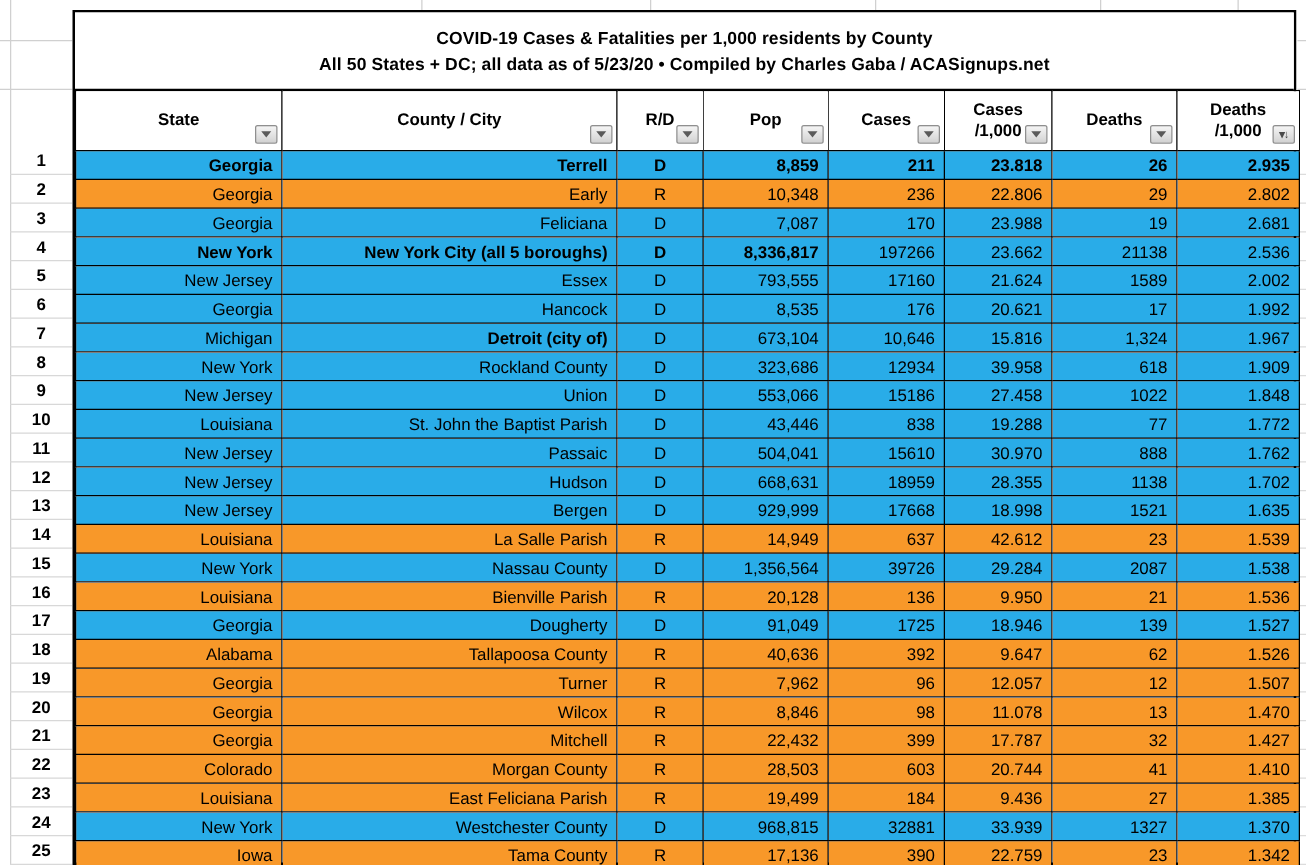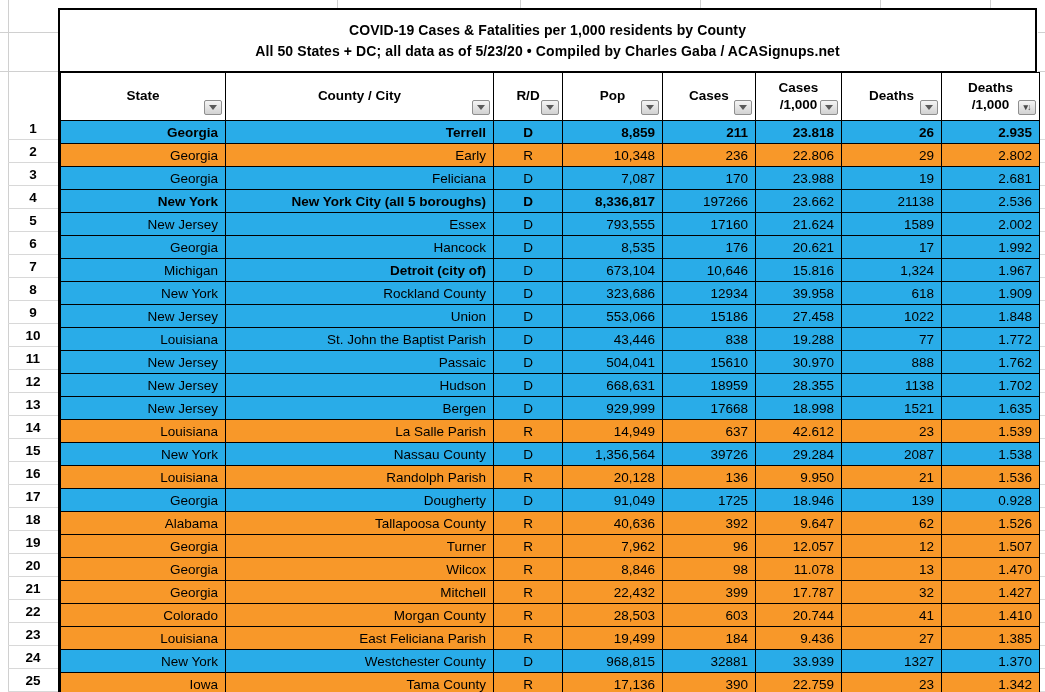--- a/index.html
+++ b/index.html
@@ -406,37 +406,37 @@
             <td>Nassau County</td>
             <td class="center">D</td>
             <td>1,356,564</td>
             <td>39726</td>
             <td>29.284</td>
             <td>2087</td>
             <td>1.538</td>
           </tr>
           <tr class="rep ">
             <td>Louisiana</td>
-            <td>Randolph Parish</td>
+            <td>Bienville Parish</td>
             <td class="center">R</td>
             <td>20,128</td>
             <td>136</td>
             <td>9.950</td>
             <td>21</td>
             <td>1.536</td>
           </tr>
           <tr class="dem ">
             <td>Georgia</td>
             <td>Dougherty</td>
             <td class="center">D</td>
             <td>91,049</td>
             <td>1725</td>
             <td>18.946</td>
             <td>139</td>
-            <td>0.928</td>
+            <td>1.527</td>
           </tr>
           <tr class="rep ">
             <td>Alabama</td>
             <td>Tallapoosa County</td>
             <td class="center">R</td>
             <td>40,636</td>
             <td>392</td>
             <td>9.647</td>
             <td>62</td>
             <td>1.526</td>

